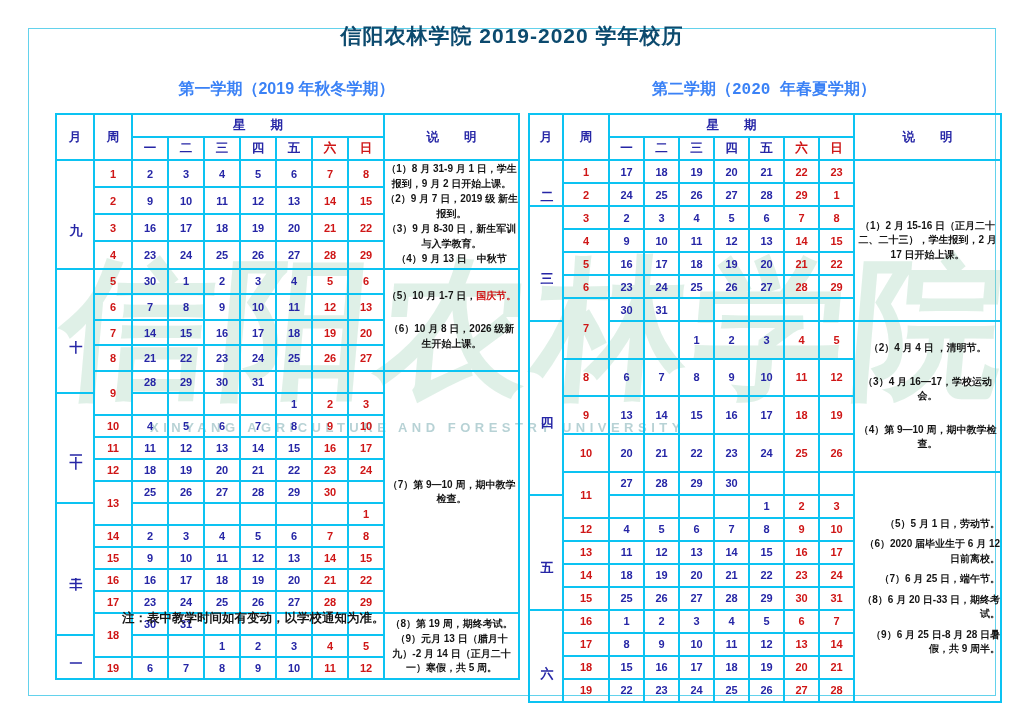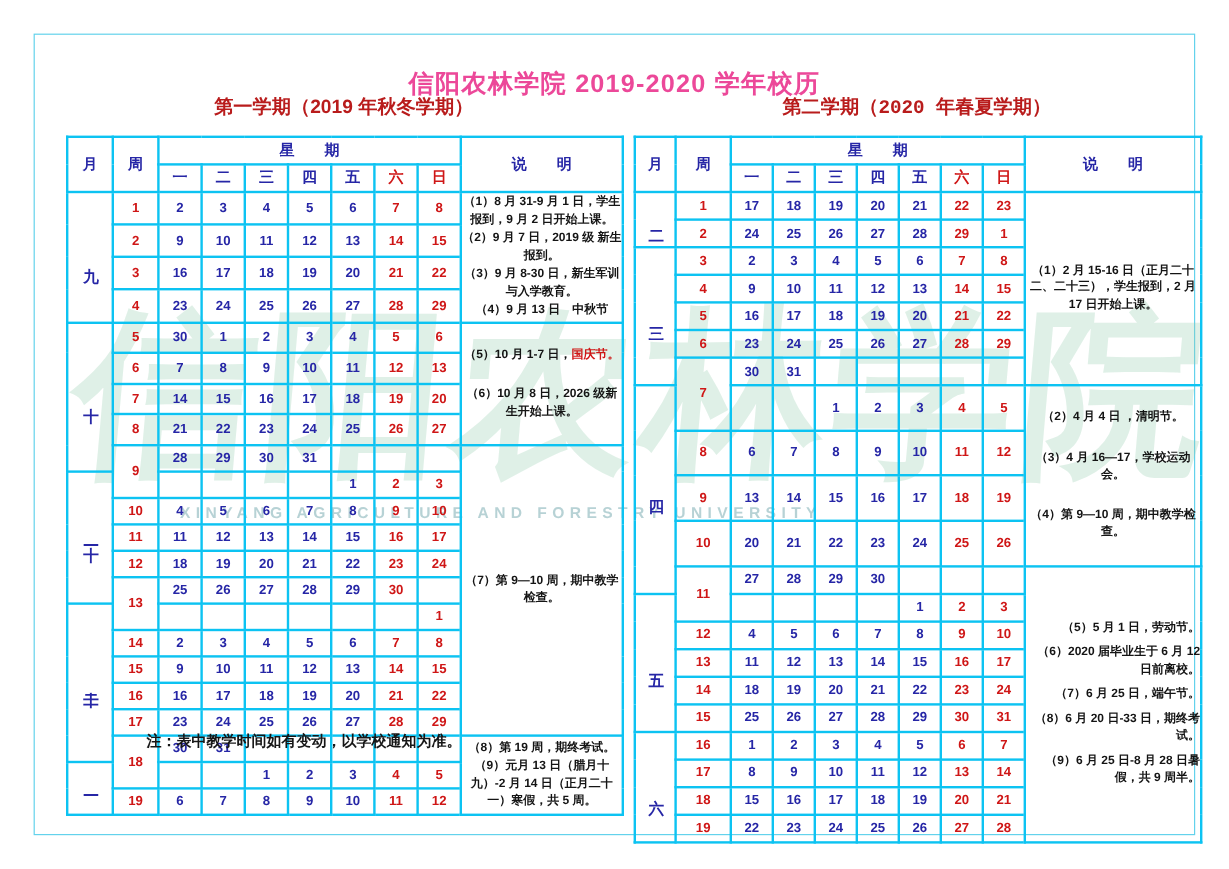--- a/index.html
+++ b/index.html
@@ -3,23 +3,23 @@
 <meta charset="utf-8">
 <style>
   html,body{margin:0;padding:0;background:#fff;}
   .stage{position:relative;width:1024px;height:724px;background:#ffffff;overflow:hidden;
          font-family:"Liberation Sans","DejaVu Sans",sans-serif;}
   .frame{position:absolute;left:28px;top:28px;width:966px;height:666px;border:1px solid #63d2ec;z-index:0;}
   .wmcn{position:absolute;left:62px;top:252px;font-size:152px;font-weight:bold;line-height:1;
         letter-spacing:6px;color:rgba(148,204,174,0.30);white-space:nowrap;z-index:1;transform:skewX(-5deg);}
   .wmen{position:absolute;left:150px;top:420px;font-size:13px;font-weight:bold;letter-spacing:4.5px;
         color:rgba(139,183,188,0.62);white-space:nowrap;z-index:1;}
-  .title{position:absolute;left:0;top:56px;width:100%;text-align:center;font-size:21px;font-weight:bold;
-         color:#ec4899;letter-spacing:1px;z-index:2;}
-  .sub{position:absolute;top:79px;font-size:16px;font-weight:bold;color:#b91c1c;text-align:center;z-index:2;}
+  .title{position:absolute;left:0;top:22px;width:100%;text-align:center;font-size:21px;font-weight:bold;
+         color:#0c4a6e;letter-spacing:1px;z-index:2;}
+  .sub{position:absolute;top:79px;font-size:16px;font-weight:bold;color:#3b82f6;text-align:center;z-index:2;}
   #sub1{left:55px;width:463px;}
   #sub2{left:528px;width:472px;font-family:Liberation Mono, monospace;}
   table.cal{position:absolute;top:113px;border-collapse:collapse;table-layout:fixed;z-index:2;background:transparent;}
   #t1{left:55px;width:463px;}
   #t2{left:528px;width:472px;}
   .cal th,.cal td{border:2px solid #0cc3f2;padding:0;text-align:center;font-weight:bold;overflow:hidden;}
   .cal th{height:21px;font-size:12.5px;color:#2626a6;}
   #t1 td{height:20px;} #t2 td{height:21px;}
   .d{font-size:11px;color:#2626a6;}
   .e{color:#cf1616;}

